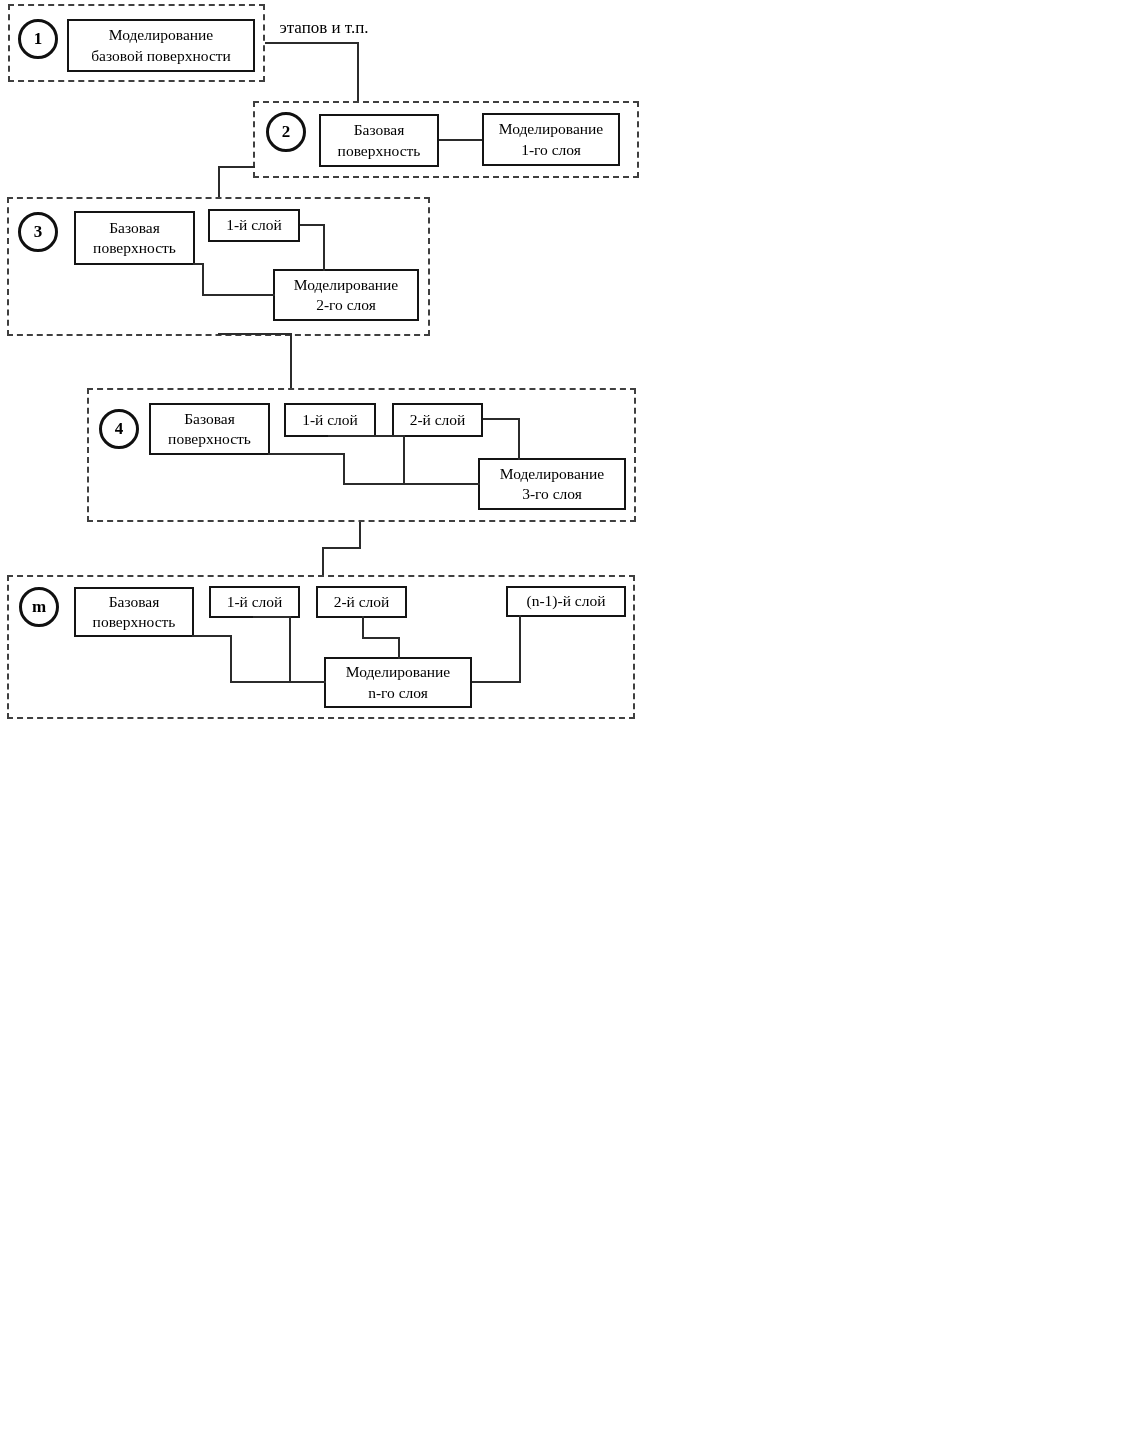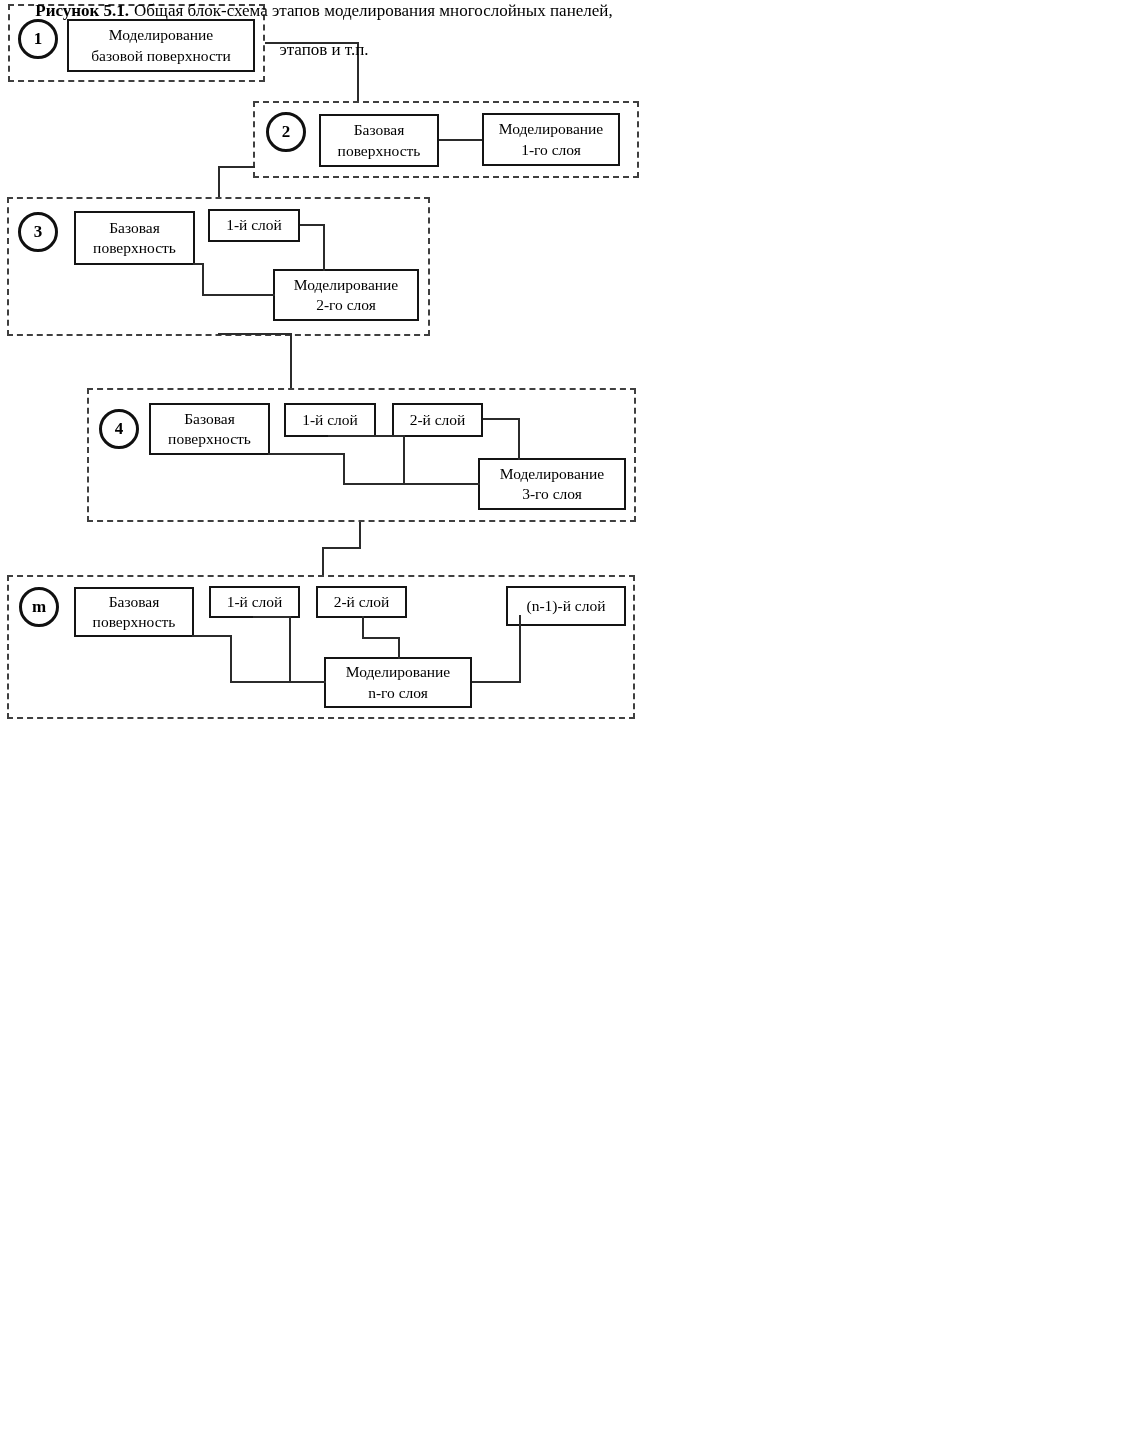--- a/index.html
+++ b/index.html
@@ -98,38 +98,35 @@
   <div class="vl" style="left:359px; top:522px; height:27px;"></div>
   <div class="hl" style="left:322px; top:547px; width:39px;"></div>
   <div class="vl" style="left:322px; top:547px; height:30px;"></div>
 
   <div class="frame" style="left:7px; top:575px; width:628px; height:144px;"></div>
   <div class="badge" style="left:19px; top:587px; width:40px; height:40px;">m</div>
   <div class="node" style="left:74px; top:587px; width:120px; height:50px;">Базовая
 поверхность</div>
   <div class="node" style="left:209px; top:586px; width:91px; height:32px;">1-й слой</div>
   <div class="node" style="left:316px; top:586px; width:91px; height:32px;">2-й слой</div>
-  <div class="node" style="left:506px; top:586px; width:120px; height:40px;">(n-1)-й слой</div>
+  <div class="node" style="left:506px; top:586px; width:120px; height:31px;">(n-1)-й слой</div>
   <div class="node" style="left:324px; top:657px; width:148px; height:51px;">Моделирование
 n-го слоя</div>
 
   <div class="hl" style="left:192px; top:635px; width:40px;"></div>
   <div class="vl" style="left:230px; top:635px; height:48px;"></div>
   <div class="hl" style="left:230px; top:681px; width:96px;"></div>
 
   <div class="hl" style="left:253px; top:616px; width:38px;"></div>
   <div class="vl" style="left:289px; top:616px; height:67px;"></div>
 
   <div class="vl" style="left:362px; top:616px; height:23px;"></div>
   <div class="hl" style="left:362px; top:637px; width:38px;"></div>
   <div class="vl" style="left:398px; top:637px; height:22px;"></div>
 
   <div class="vl" style="left:519px; top:615px; height:68px;"></div>
   <div class="hl" style="left:472px; top:681px; width:49px;"></div>
 
   <div class="caption">
-    <div>
-      <span class="bold">Рисунок 5.1.</span><span>Общая блок-схема этапов моделирования многослойных панелей,</span>
-    </div>
     <div class="line2">этапов и т.п.</div>
   </div>
 
 </div>
 
 </body></html>

